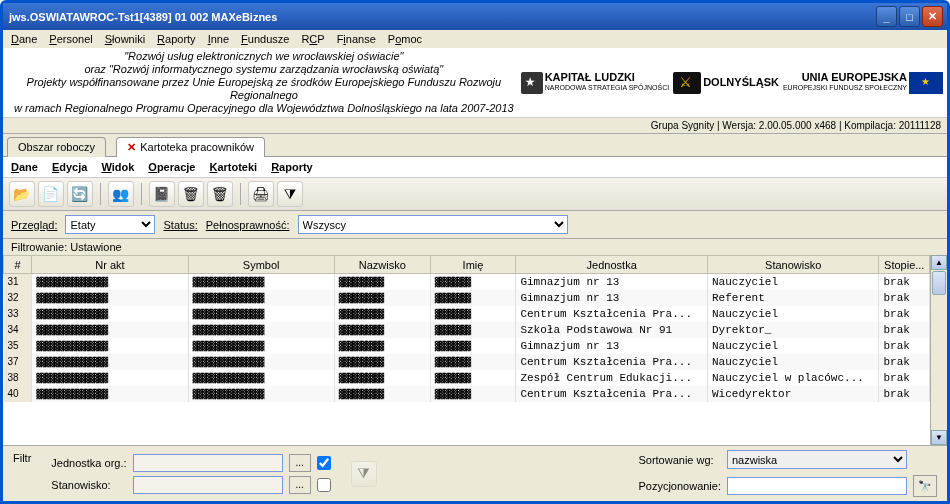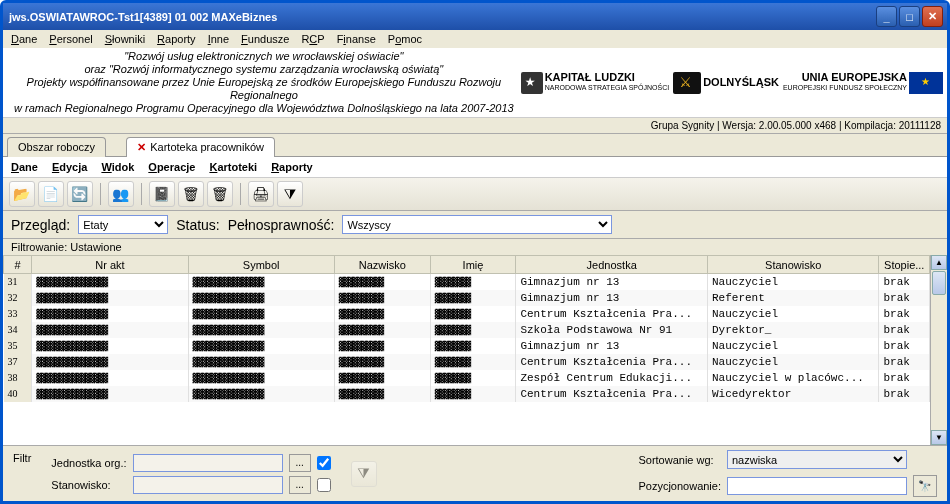--- a/index.html
+++ b/index.html
@@ -19,40 +19,40 @@
 .banner .logo { height: 26px; display: flex; align-items: center; gap: 2px; }
 .logo-star { width: 22px; height: 22px; background: #333; border-radius: 2px; position: relative; }
 .logo-star:before { content: "★"; color: #fff; position: absolute; top: 3px; left: 4px; font-size: 12px; }
 .logo-ds { width: 28px; height: 22px; background: #111; border-radius: 2px; position: relative; }
 .logo-ds:before { content: "⚔"; color: #e8b020; position: absolute; top: 2px; left: 6px; font-size: 14px; }
 .logo-eu { width: 34px; height: 22px; background: #003399; position: relative; }
 .logo-eu:before { content: "★"; color: #ffcc00; position: absolute; top: 4px; left: 12px; font-size: 10px; }
 .logo-txt { font-size: 9px; line-height: 10px; font-weight: bold; }
 .logo-txt small { font-weight: normal; display: block; font-size: 7px; }
 .statusline { background: #ece9d8; text-align: right; padding: 2px 6px; font-size: 10px; border-bottom: 1px solid #aaa; }
-.tabs { background: #ece9d8; padding: 2px 4px 0; display: flex; gap: 20px; border-bottom: 1px solid #999; }
+.tabs { background: #ece9d8; padding: 2px 4px 0; display: flex; gap: 10px; border-bottom: 1px solid #999; }
 .tab { background: #ece9d8; border: 1px solid #999; border-bottom: none; border-radius: 4px 4px 0 0; padding: 3px 10px; cursor: pointer; position: relative; top: 1px; }
 .tab.active { background: #fff; font-weight: normal; }
 .tab .x { color: #c00; font-weight: bold; margin-right: 4px; }
 .submenubar { background: #fff; padding: 4px 8px; display: flex; gap: 14px; border-bottom: 1px solid #ccc; }
 .submenubar span u { text-decoration: underline; }
 .submenubar span { cursor: pointer; font-weight: bold; }
 .toolbar { background: linear-gradient(#f5f3eb,#e5e2d5); padding: 3px 6px; display: flex; gap: 3px; align-items: center; border-bottom: 1px solid #aaa; }
 .toolbar .sep { width: 1px; height: 22px; background: #aaa; margin: 0 4px; }
 .tbtn { width: 26px; height: 26px; border: 1px solid #ccc; background: linear-gradient(#fff,#e8e5d8); border-radius: 3px; display: flex; align-items: center; justify-content: center; cursor: pointer; font-size: 14px; }
 .filters { background: #ece9d8; padding: 4px 8px; display: flex; gap: 8px; align-items: center; border-bottom: 1px solid #aaa; }
-.filters label { font-size: 14px; }
+.filters label { font-size: 11px; text-decoration: underline; }
 .filters select, .filters input { font-size: 11px; height: 19px; border: 1px solid #7a96df; background: #fff; }
 .filterstatus { background: #ece9d8; padding: 2px 8px; font-size: 11px; }
 .tablewrap { flex: 1; background: #fff; overflow: hidden; position: relative; display: flex; }
 table { border-collapse: collapse; width: 100%; table-layout: fixed; }
 th { background: #ece9d8; border: 1px solid #c0c0b0; font-weight: normal; padding: 2px 4px; text-align: center; height: 18px; }
 td { border-right: 1px solid #e0e0e0; padding: 1px 4px; height: 16px; white-space: nowrap; overflow: hidden; font-family: 'Courier New', monospace; font-size: 11px; }
 tr:nth-child(even) td { background: #f8f8f8; }
-td.idx { background: #ece9d8 !important; text-align: left; font-family: Liberation Serif, serif; font-size: 10px; }
+td.idx { background: #ece9d8 !important; text-align: left; font-family: Liberation Sans, sans-serif; font-size: 10px; }
 .redacted { font-family: monospace; font-size: 9px; letter-spacing: -1px; color: #000; }
 .vscroll { width: 17px; background: #ece9d8; border-left: 1px solid #aaa; position: relative; }
 .vscroll .thumb { position: absolute; top: 16px; left: 1px; right: 1px; height: 24px; background: linear-gradient(#dde6f5,#b8c8e8); border: 1px solid #8aa; border-radius: 2px; }
 .vscroll .arr { position: absolute; left: 0; right: 0; height: 15px; background: linear-gradient(#dde6f5,#b8c8e8); border: 1px solid #8aa; display: flex; align-items: center; justify-content: center; font-size: 8px; }
 .vscroll .arr.up { top: 0; }
 .vscroll .arr.dn { bottom: 0; }
 .footer { background: #ece9d8; border-top: 1px solid #aaa; padding: 6px 10px; display: flex; gap: 20px; align-items: center; height: 56px; }
 .footer .grp { display: grid; grid-template-columns: auto auto auto auto; gap: 4px 6px; align-items: center; }
 .footer input[type=text] { width: 150px; height: 18px; border: 1px solid #7a96df; background: #f4f2ea; }
 .footer .ellips { width: 22px; height: 18px; border: 1px solid #999; background: #ece9d8; cursor: pointer; font-size: 10px; }

